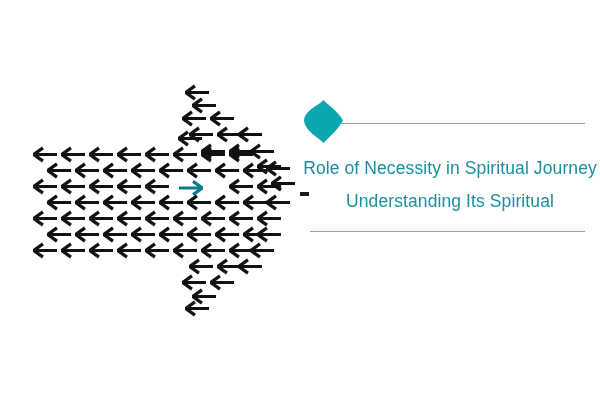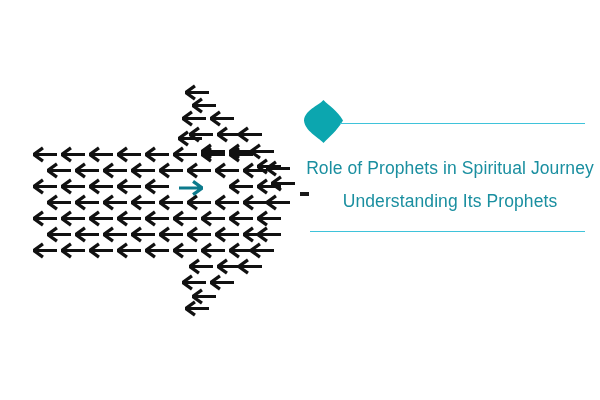--- a/index.html
+++ b/index.html
@@ -222,20 +222,20 @@
     <div class="diamond-marker">
       <svg viewBox="0 0 41 45" xmlns="http://www.w3.org/2000/svg">
         <path d="M 20.5,1 C 26,7 34,11 40,21.5 C 34,32 26,38 20.5,44 C 15,38 2,32 1,21.5 C 2,11 15,7 20.5,1 Z" fill="#0ca6af"></path>
       </svg>
     </div>
 
     <div class="rule rule-top"></div>
 
     <div class="tick-mark"></div>
 
-    <div class="title-line title-line-1">Role of Prophets in Spiritual Journey</div>
-
-    <div class="title-line title-line-2">Understanding Its Prophets</div>
+    <div class="title-line title-line-1">Role of Necessity in Spiritual Journey</div>
+
+    <div class="title-line title-line-2">Understanding Its Spiritual</div>
 
     <div class="rule rule-bottom"></div>
   </div>
 
 </div>
 
 </body></html>

